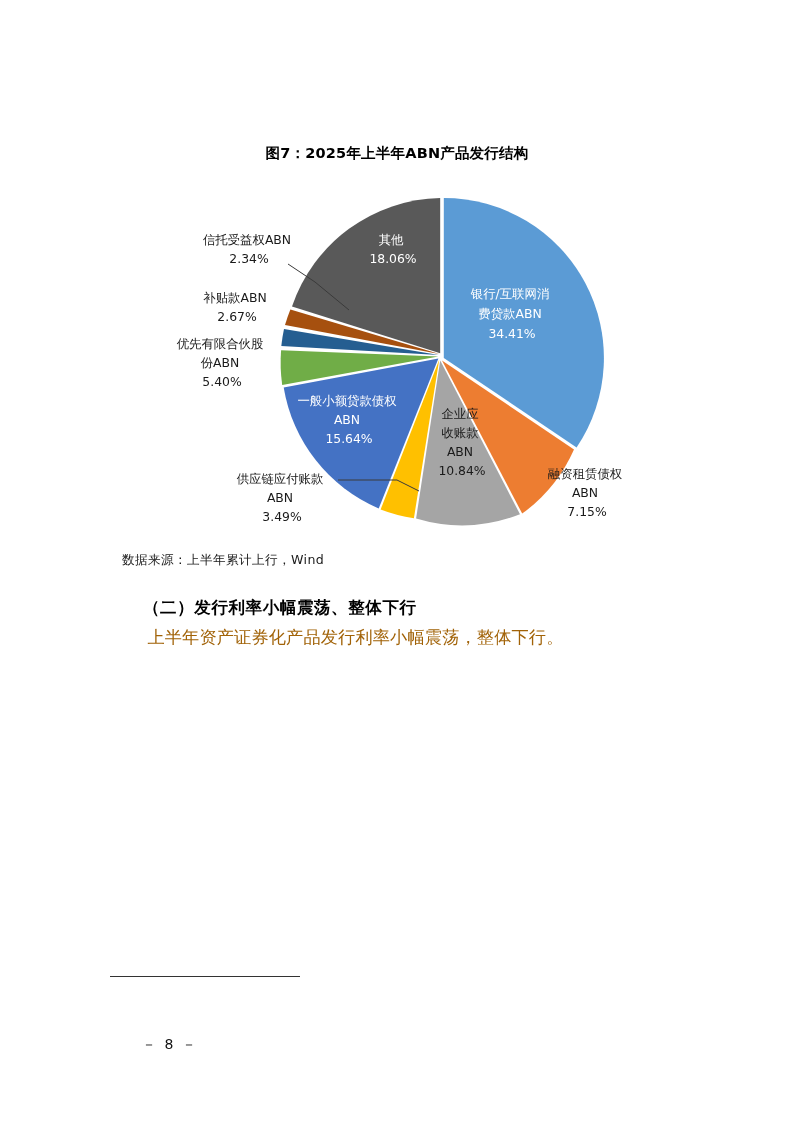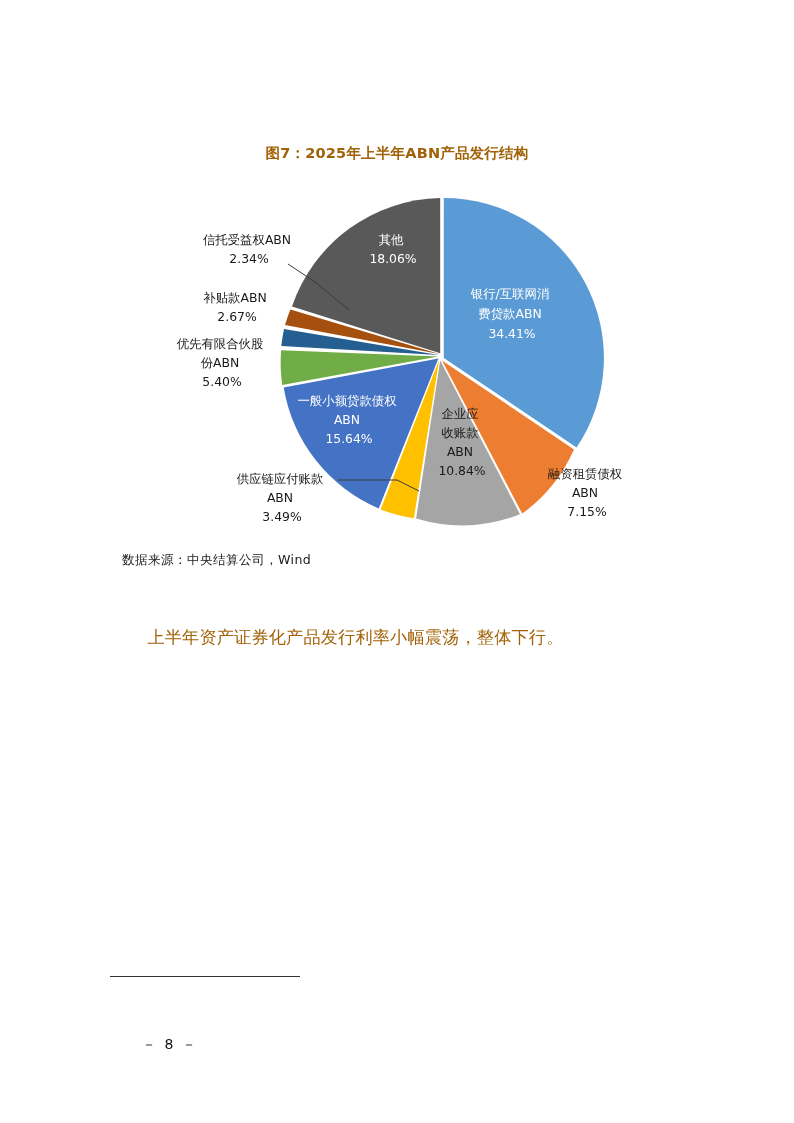--- a/index.html
+++ b/index.html
@@ -24,21 +24,21 @@
   .fig-title {
     position: absolute;
     left: 0;
     top: 144px;
     width: 794px;
     text-align: center;
     font-family: "DejaVu Sans", sans-serif;
     font-weight: bold;
     font-size: 14.5px;
     letter-spacing: 0.2px;
-    color: #a16207;
+    color: #000000;
   }
   .chart-wrap {
     position: absolute;
     left: 97px;
     top: 178px;
     width: 600px;
     height: 365px;
   }
   .chart-svg {
     display: block;
@@ -226,22 +226,23 @@
       </text>
 
       <text class="pie-label white" text-anchor="middle">
         <tspan x="296" y="66">其他</tspan>
         <tspan x="296" y="85">18.06%</tspan>
       </text>
 
     </svg>
   </div>
 
-  <div class="src-note">数据来源：中央结算公司，Wind</div>
-
+  <div class="src-note">数据来源：上半年累计上行，Wind</div>
+
+  <div class="section-head">（二）发行利率小幅震荡、整体下行</div>
 
   <div class="body-block">
     <p class="para">上半年资产证券化产品发行利率小幅震荡，整体下行。</p>
   </div>
 
   <div class="foot-rule"></div>
 
   <div class="page-num">－ 8 －</div>
 
 </div>

